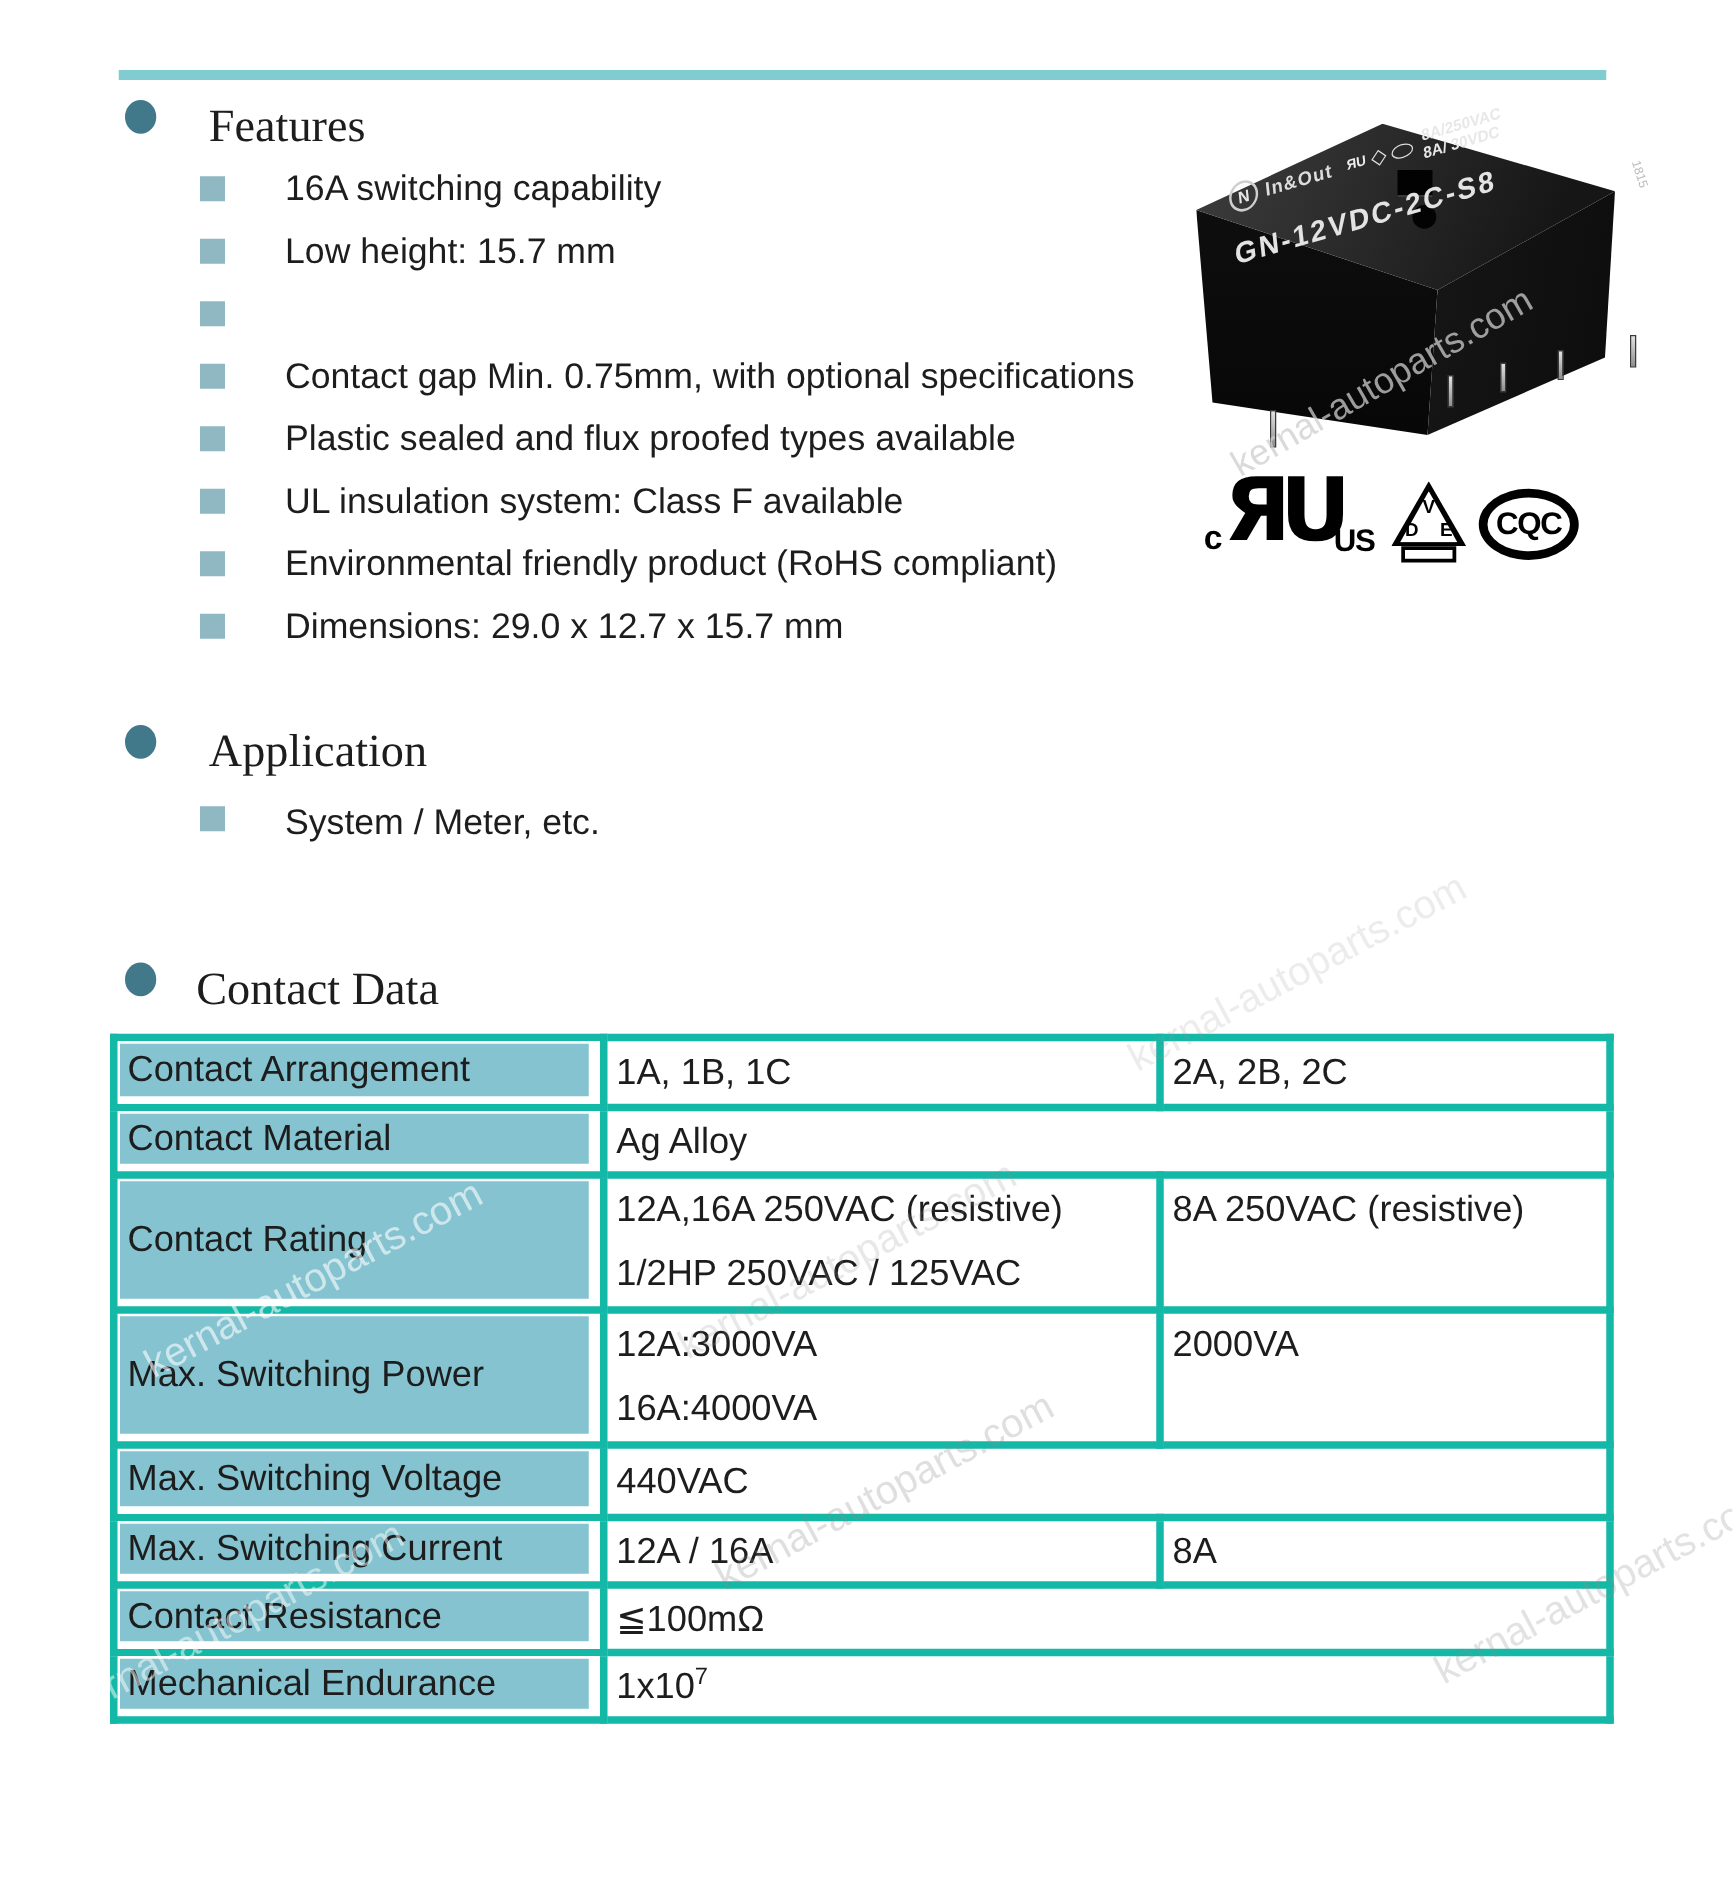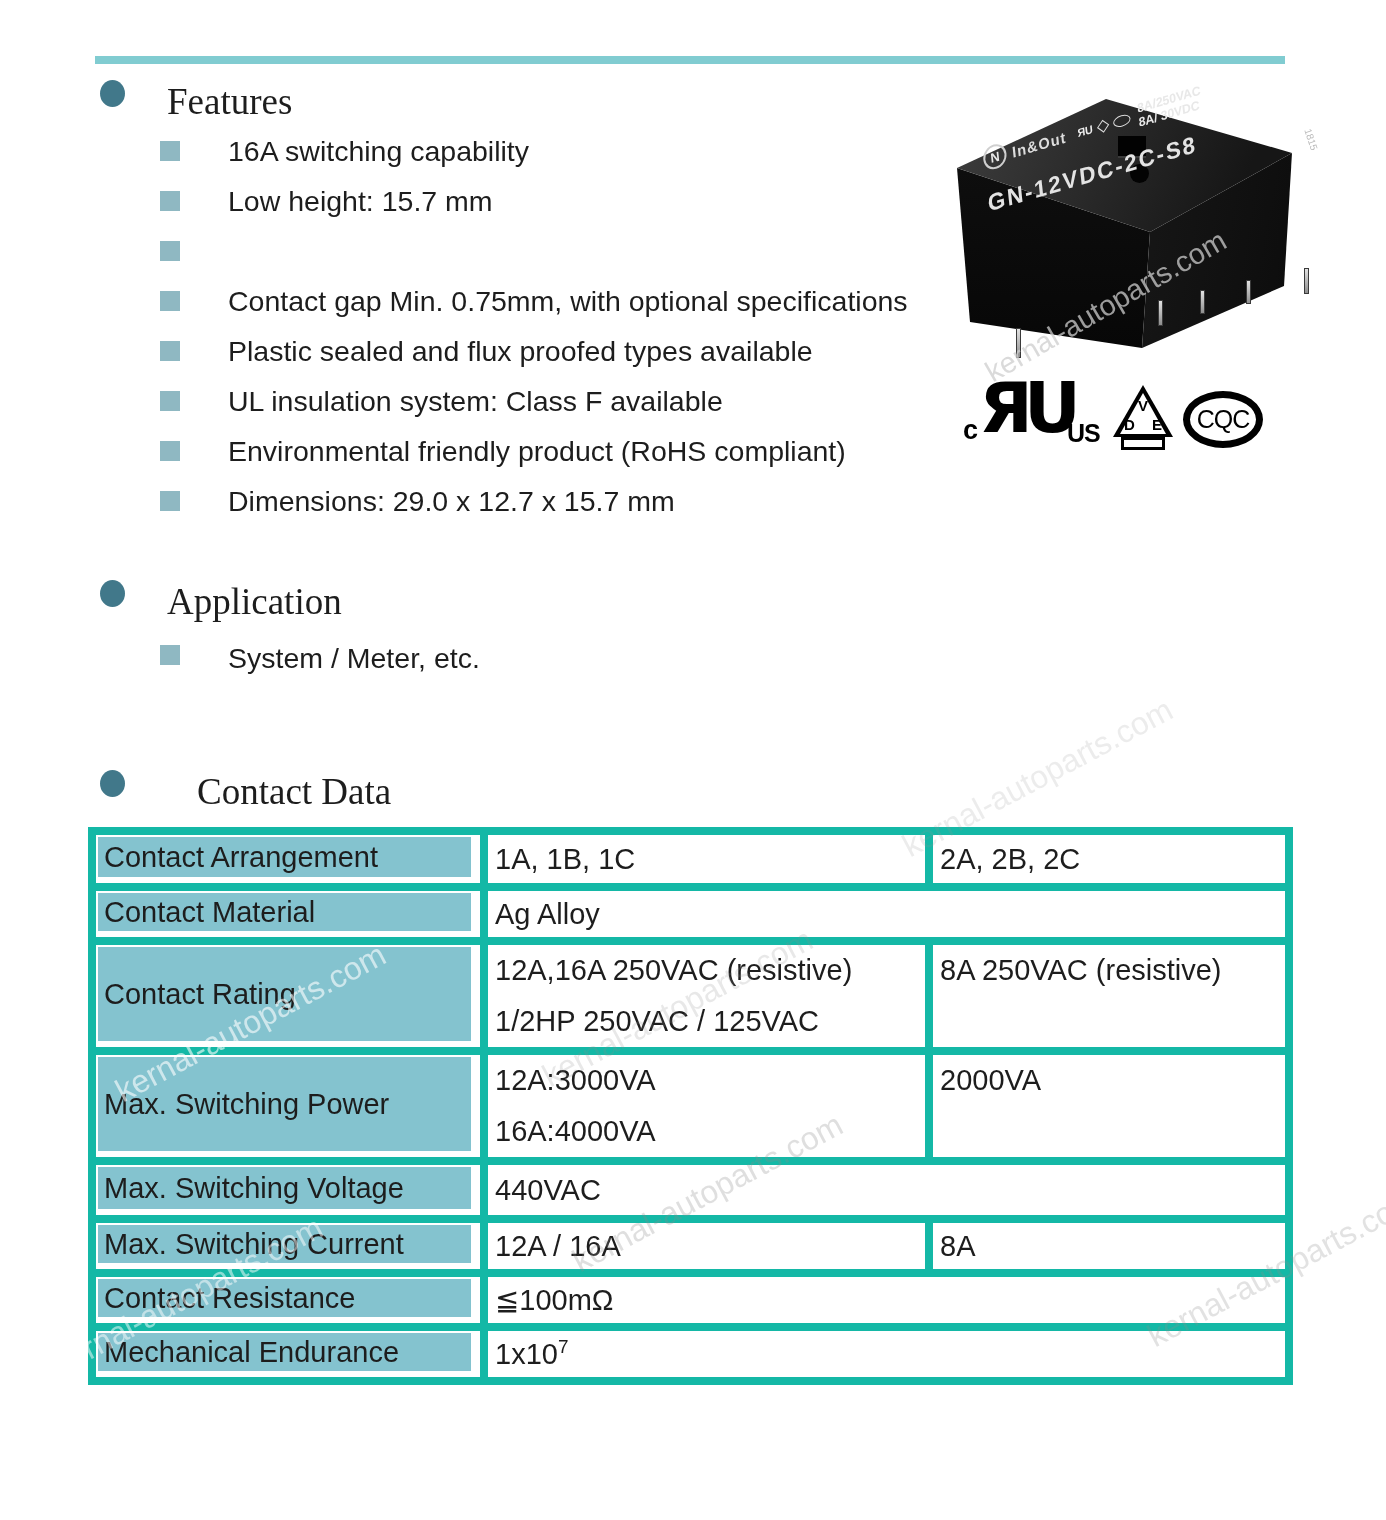--- a/index.html
+++ b/index.html
@@ -10,21 +10,21 @@
   
   .top-rule { position:absolute; left:95px; top:56px; width:1190px; height:8px; background:#81ccd1; }
 
   
   .sec-head { position:absolute; display:flex; align-items:flex-start;font-family:Liberation Serif, serif; }
   .sec-head .dot { width:25px; height:27px; border-radius:50%; background:#41788a; flex:none; }
   .sec-head .t { font-size:37px; margin-left:42px; color:#1d1d1d; }
   #feat-head { left:100px; top:80px; }
   #app-head  { left:100px; top:580px; }
   #cd-head   { left:100px; top:770px; }
-  #cd-head .t { margin-left:72px; }
+  #cd-head .t { margin-left:32px; }
 
   
   .feat-list { position:absolute; left:160px; top:126px; list-style:none; }
   .feat-list li { display:flex; align-items:center; height:50px; }
   .sq { width:20px; height:20px; background:#8fb8c2; flex:none; margin-right:48px; }
   .feat-list li span, .app-lines { font-size:28.5px; white-space:nowrap; }
 
   
   .app-item { position:absolute; left:160px; top:628px; display:flex; align-items:flex-start; }
   .app-item .sq { margin-top:17px; }
@@ -63,25 +63,25 @@
   .ul-reg  { position:absolute; left:100px; top:0;   font-size:14px; }
   .ul-us   { position:absolute; left:104px; top:38px; font-size:25px; font-weight:900; letter-spacing:-1px; }
   .vde { position:absolute; left:150px; top:4px; width:60px; height:66px; }
   .vde-tri-outer { position:absolute; left:0; top:0; width:60px; height:52px; clip-path:polygon(50% 0,0 100%,100% 100%); background:#000; }
   .vde-tri-inner { position:absolute; left:7px; top:8px; width:46px; height:41px; clip-path:polygon(50% 0,0 100%,100% 100%); background:#fff; }
   .vde-letter { position:absolute; font-size:15px; font-weight:bold; }
   .vde-v { left:50%; top:12px; transform:translateX(-50%); }
   .vde-d { left:11px; top:31px; }
   .vde-e { right:11px; top:31px; }
   .vde-bar { position:absolute; left:8px; top:52px; width:44px; height:13px; background:#fff; border:3px solid #000; }
-  .cqc { position:absolute; left:220px; top:10px; width:80px; height:57px; border:7px solid #000; border-radius:50%; display:flex; align-items:center; justify-content:center; font-size:25px; font-weight:400; letter-spacing:-1px; }
+  .cqc { position:absolute; left:220px; top:10px; width:80px; height:57px; border:7px solid #000; border-radius:50%; display:flex; align-items:center; justify-content:center; font-size:25px; font-weight:700; letter-spacing:-1px; }
 
   
   .cd-table { position:absolute; left:88px; top:827px; width:1197px; border-collapse:collapse; table-layout:fixed; border:6px solid #000; font-size:29px; }
-  .cd-table td { border:8px solid #14b8a6; padding:0 0 0 7px; vertical-align:middle; background:#fff; }
+  .cd-table td { border:6px solid #14b8a6; padding:0 0 0 7px; vertical-align:middle; background:#fff; }
   col.c1{width:392px;} col.c2{width:445px;} col.c3{width:360px;}
   tr.h56{height:56px;} tr.h54{height:54px;} tr.h102{height:102px;} tr.h103{height:103px;} tr.h58{height:58px;}
   td.lbl { position:relative; padding:0; }
   .fill { position:absolute; left:2px; top:2px; right:9px; bottom:6px; background:#84c3cf; display:flex; align-items:center; padding-left:6px; }
   td.vtop { vertical-align:top; }
   .line { height:51px; line-height:51px; }
   .exp { font-size:19px; position:relative; top:-11px; }
 
   
   .wm { position:absolute; white-space:nowrap; transform:rotate(-28deg); transform-origin:0 50%; font-size:32px; pointer-events:none; }

